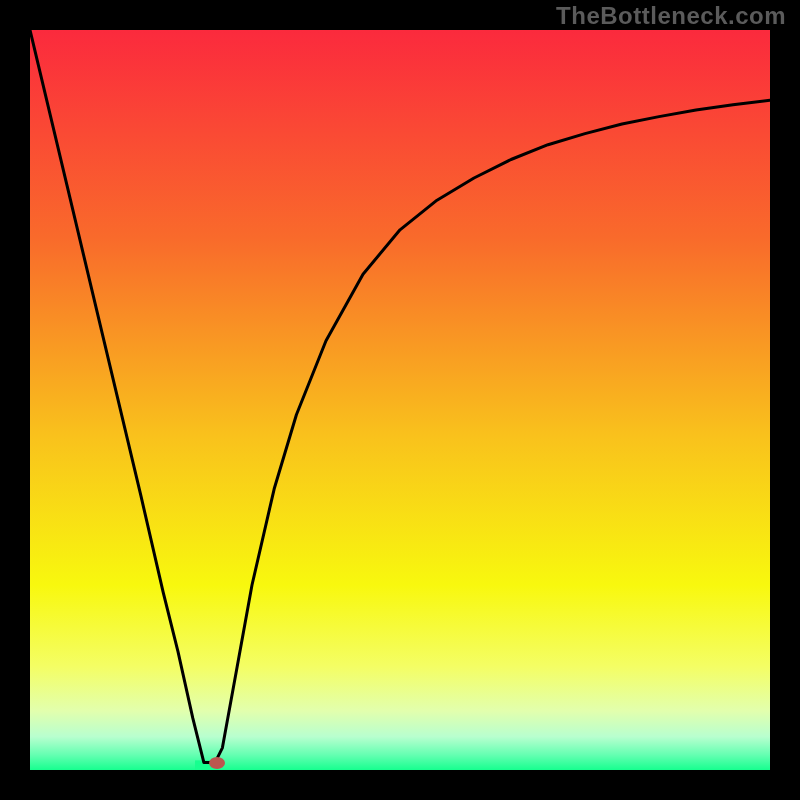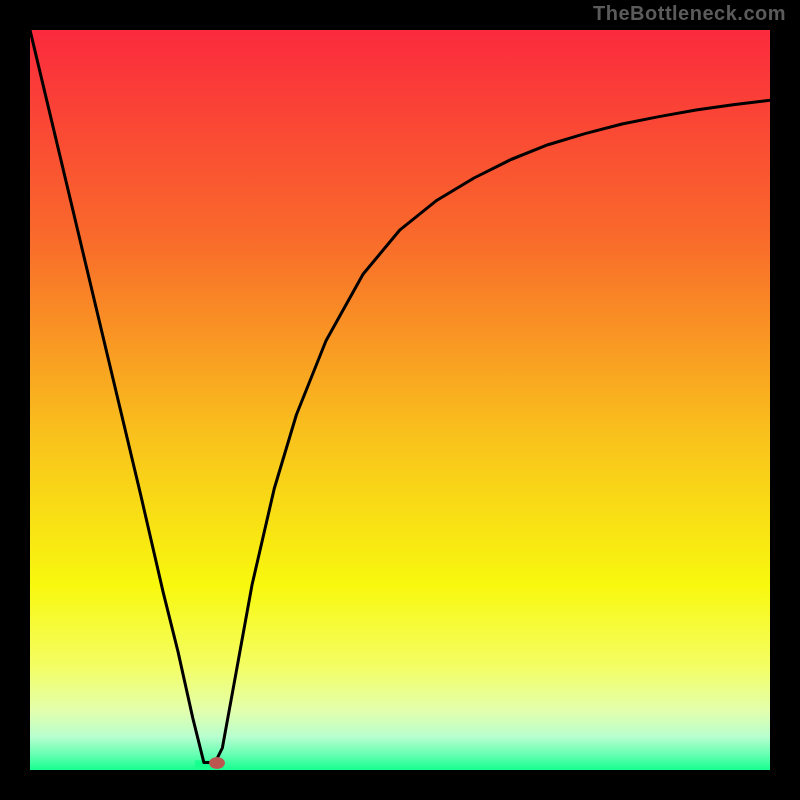--- a/index.html
+++ b/index.html
@@ -15,21 +15,21 @@
     position: relative;
     width: 800px;
     height: 800px;
     background: #000;
   }
   .watermark {
     position: absolute;
     top: 2px;
     right: 14px;
     color: #5b5b5b;
-    font-size: 20px;
+    font-size: 24px;
     font-weight: 600;
     letter-spacing: 0.5px;
     user-select: none;
   }
   .plot {
     position: absolute;
     left: 30px;
     top: 30px;
     width: 740px;
     height: 740px;

